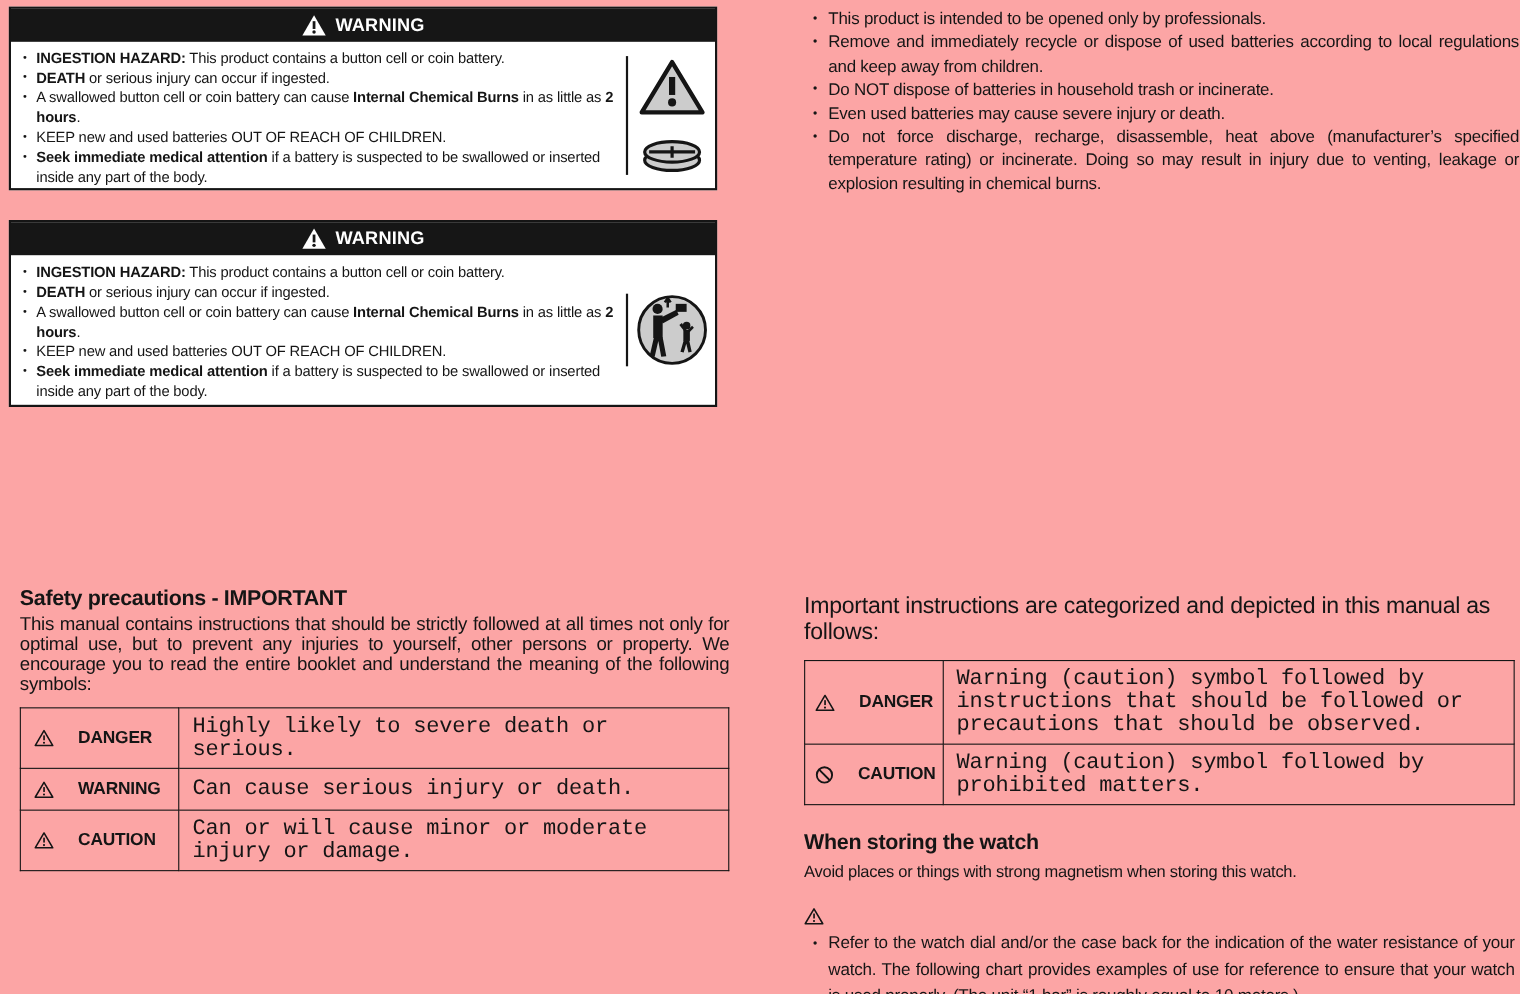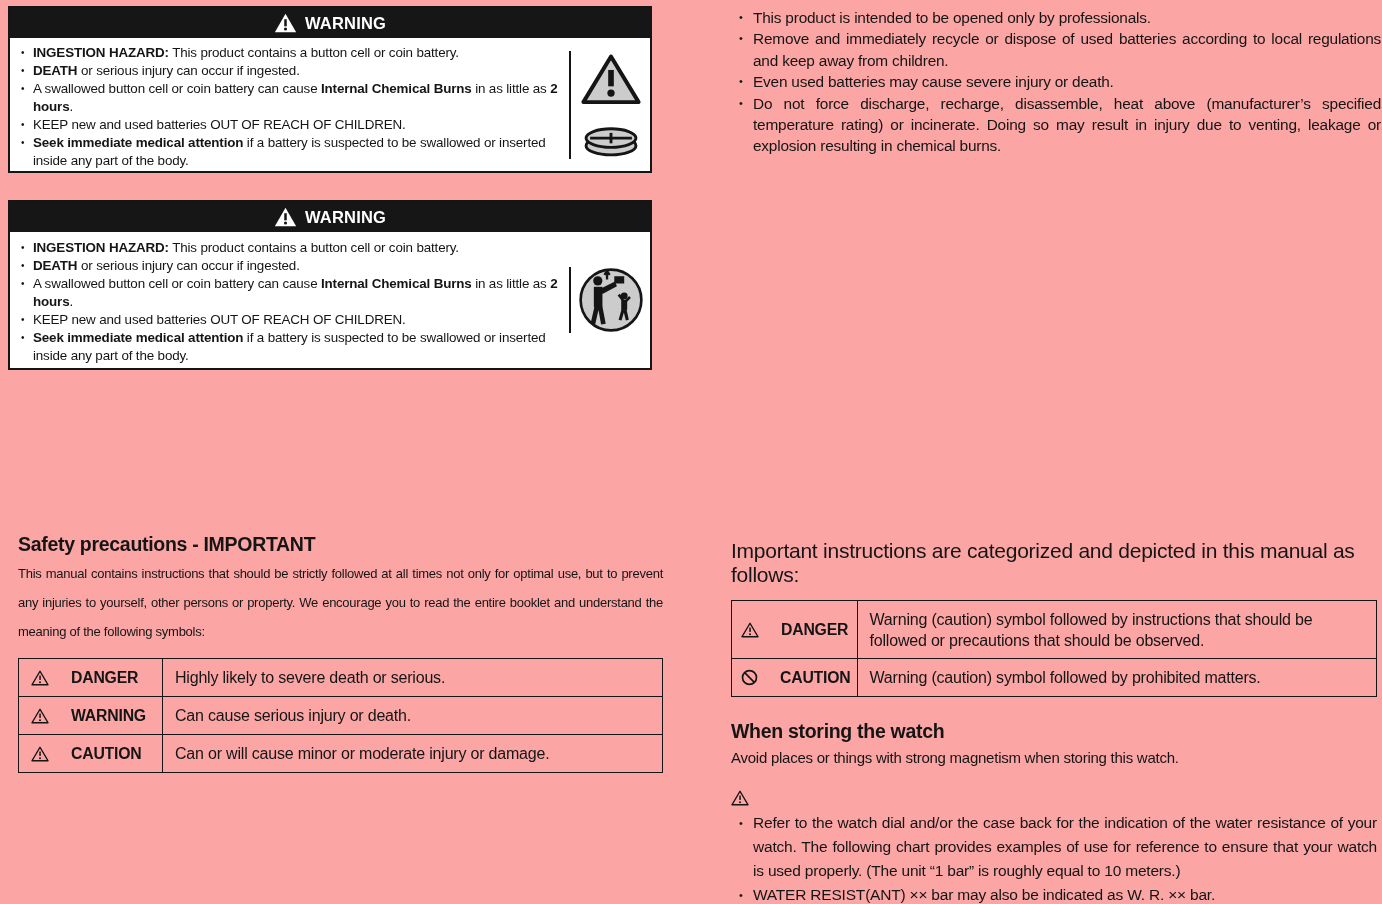--- a/index.html
+++ b/index.html
@@ -44,29 +44,29 @@
     font-size: 15.4px; line-height: 21.4px; text-align: justify; letter-spacing: -0.2px;
   }
   .bullet-list li::before {
     content: "•"; position: absolute; left: 8px; top: 0;
     font-size: 11px; line-height: 21.4px;
   }
 
   
   .safety { position: absolute; left: 18px; top: 533px; width: 645px; }
   .h-big { font-size: 19.5px; font-weight: bold; letter-spacing: -0.3px; margin-bottom: 3px; }
-  .safety p { font-size: 13px; line-height: 29px; text-align: justify; letter-spacing: -0.25px; }
+  .safety p { font-size: 17px; line-height: 18px; text-align: justify; letter-spacing: -0.25px; }
 
   table.sym { border-collapse: collapse; width: 100%; margin-top: 12px; }
   table.sym td { border: 1.7px solid #151515; vertical-align: middle; }
   td.sym-label {
     width: 144px; padding: 0 6px 0 12px; white-space: nowrap;
     font-weight: bold; font-size: 15.8px;
   }
-  td.sym-desc { padding: 6px 12px; font-size: 16px; line-height: 21px; }
+  td.sym-desc { padding: 6px 12px; font-size: 20px; line-height: 21px; font-family: Liberation Mono, monospace; }
   .sym-label .lbl-inner { display: flex; align-items: center; gap: 22px; }
   table.sym tr { height: 38px; }
 
   
   .cats { position: absolute; left: 731px; top: 539px; width: 646px; }
   .cats .intro { font-size: 21px; letter-spacing: -0.25px; }
   .cats table.sym { margin-top: 13px; }
   .cats td.sym-label { width: 120px; padding-left: 9px; font-size: 15.8px; }
   .cats tr.tall { height: 58px; }
   .cats tr.short { height: 38px; }
@@ -188,20 +188,21 @@
             <use href="#children-g"></use>
           </svg>
       </div>
     </div>
   </div>
 
   <div class="top-right">
     <ul class="bullet-list">
       <li>This product is intended to be opened only by professionals.</li>
       <li>Remove and immediately recycle or dispose of used batteries according to local regulations and keep away from children.</li>
+      <li>Do NOT dispose of batteries in household trash or incinerate.</li>
       <li>Even used batteries may cause severe injury or death.</li>
       <li>Do not force discharge, recharge, disassemble, heat above (manufacturer’s specified temperature rating) or incinerate. Doing so may result in injury due to venting, leakage or explosion resulting in chemical burns.</li>
     </ul>
   </div>
 
   <div class="safety">
     <div class="h-big">Safety precautions - IMPORTANT</div>
     <p>This manual contains instructions that should be strictly followed at all times not only for optimal use, but to prevent any injuries to yourself, other persons or property. We encourage you to read the entire booklet and understand the meaning of the following symbols:</p>
     <table class="sym">
       <tbody>

